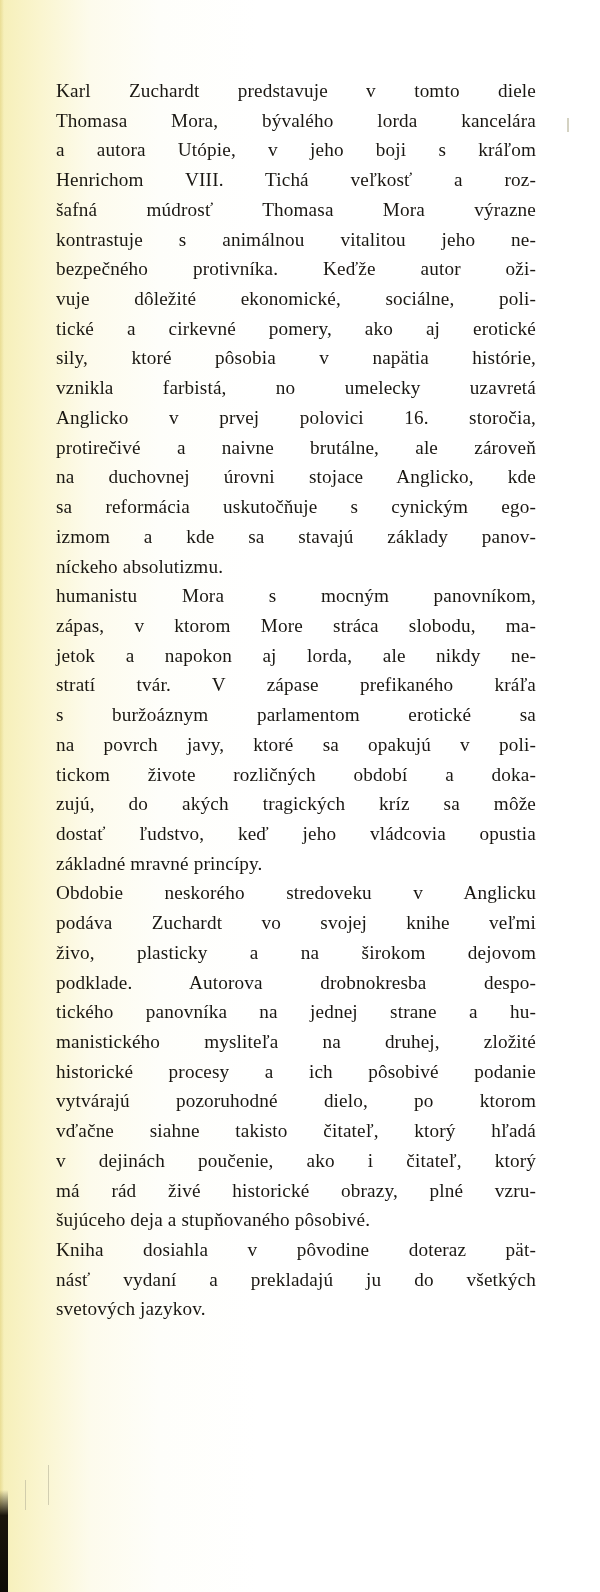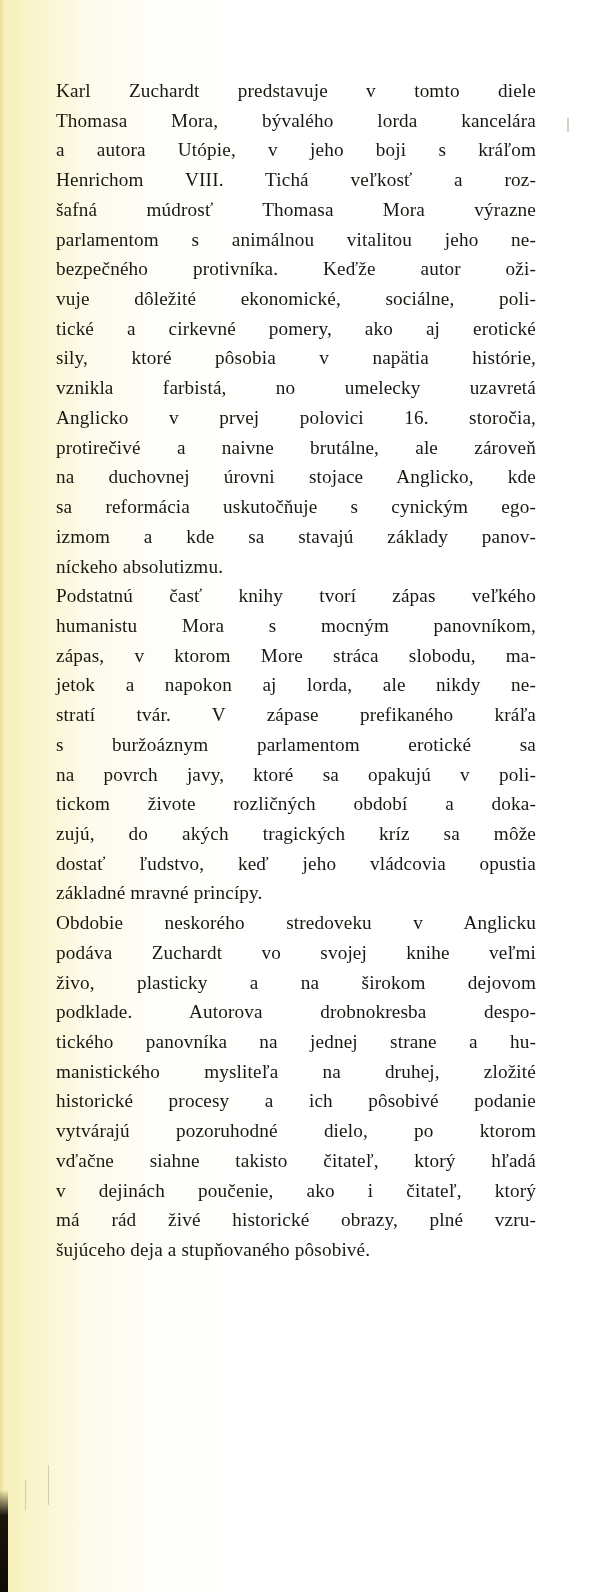--- a/index.html
+++ b/index.html
@@ -66,36 +66,35 @@
   <div class="speck" style="left:48px; top:1465px; height:40px; width:1px;"></div>
 
   <div class="blurb">
 
     <div class="paragraph">
       <span class="line">Karl Zuchardt predstavuje v tomto diele</span>
       <span class="line">Thomasa Mora, bývalého lorda kancelára</span>
       <span class="line">a autora Utópie, v jeho boji s kráľom</span>
       <span class="line">Henrichom VIII. Tichá veľkosť a roz-</span>
       <span class="line">šafná múdrosť Thomasa Mora výrazne</span>
-      <span class="line">parlamentom s animálnou vitalitou jeho ne-</span>
+      <span class="line">kontrastuje s animálnou vitalitou jeho ne-</span>
       <span class="line">bezpečného protivníka. Keďže autor oži-</span>
       <span class="line">vuje dôležité ekonomické, sociálne, poli-</span>
       <span class="line">tické a cirkevné pomery, ako aj erotické</span>
       <span class="line">sily, ktoré pôsobia v napätia histórie,</span>
       <span class="line">vznikla farbistá, no umelecky uzavretá</span>
       <span class="line">Anglicko v prvej polovici 16. storočia,</span>
       <span class="line">protirečivé a naivne brutálne, ale zároveň</span>
       <span class="line">na duchovnej úrovni stojace Anglicko, kde</span>
       <span class="line">sa reformácia uskutočňuje s cynickým ego-</span>
       <span class="line">izmom a kde sa stavajú základy panov-</span>
       <span class="line last">níckeho absolutizmu.</span>
     </div>
 
     <div class="paragraph">
-      <span class="line">Podstatnú časť knihy tvorí zápas veľkého</span>
       <span class="line">humanistu Mora s mocným panovníkom,</span>
       <span class="line">zápas, v ktorom More stráca slobodu, ma-</span>
       <span class="line">jetok a napokon aj lorda, ale nikdy ne-</span>
       <span class="line">stratí tvár. V zápase prefikaného kráľa</span>
       <span class="line">s buržoáznym parlamentom erotické sa</span>
       <span class="line">na povrch javy, ktoré sa opakujú v poli-</span>
       <span class="line">tickom živote rozličných období a doka-</span>
       <span class="line">zujú, do akých tragických kríz sa môže</span>
       <span class="line">dostať ľudstvo, keď jeho vládcovia opustia</span>
       <span class="line last">základné mravné princípy.</span>
@@ -109,14 +108,19 @@
       <span class="line">tického panovníka na jednej strane a hu-</span>
       <span class="line">manistického mysliteľa na druhej, zložité</span>
       <span class="line">historické procesy a ich pôsobivé podanie</span>
       <span class="line">vytvárajú pozoruhodné dielo, po ktorom</span>
       <span class="line">vďačne siahne takisto čitateľ, ktorý hľadá</span>
       <span class="line">v dejinách poučenie, ako i čitateľ, ktorý</span>
       <span class="line">má rád živé historické obrazy, plné vzru-</span>
       <span class="line last">šujúceho deja a stupňovaného pôsobivé.</span>
     </div>
 
+    <div class="paragraph">
+      <span class="line">Kniha dosiahla v pôvodine doteraz pät-</span>
+      <span class="line">násť vydaní a prekladajú ju do všetkých</span>
+      <span class="line last">svetových jazykov.</span>
+    </div>
   </div>
 </div>
 
 </body></html>

